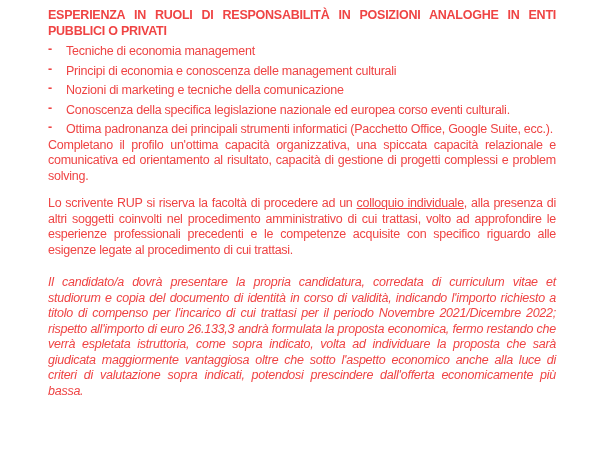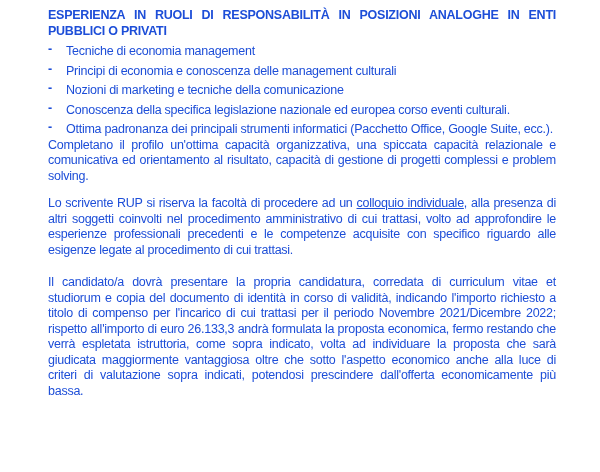--- a/index.html
+++ b/index.html
@@ -14,21 +14,21 @@
   }
   .page {
     box-sizing: border-box;
     width: 600px;
     height: 348px;
     padding: 8px 44px 0 48px;
     font-family: "Liberation Sans", sans-serif;
     font-size: 12.5px;
     line-height: 15.5px;
     letter-spacing: -0.25px;
-    color: #1d4ed8;
+    color: #ef4444;
     background: #ffffff;
   }
   .title {
     margin: 0;
     font-size: 12.5px;
     font-weight: bold;
     text-align: justify;
   }
   .para {
     margin: 0;
@@ -55,21 +55,21 @@
   }
   .btext {
     flex: 1;
     text-align: justify;
   }
   .underline {
     text-decoration: underline;
     margin-top: 36px;
   }
   .gap-sm { margin-top: 12px; }
-  .gap-md { margin-top: 17px; }
+  .gap-md { margin-top: 17px; font-style: italic; }
 </style>
 </head>
 <body>
 
 <div class="page">
 
   <h1 class="title">ESPERIENZA IN RUOLI DI RESPONSABILITÀ IN POSIZIONI ANALOGHE IN ENTI PUBBLICI O PRIVATI</h1>
 
 
   <ul class="bullets">

